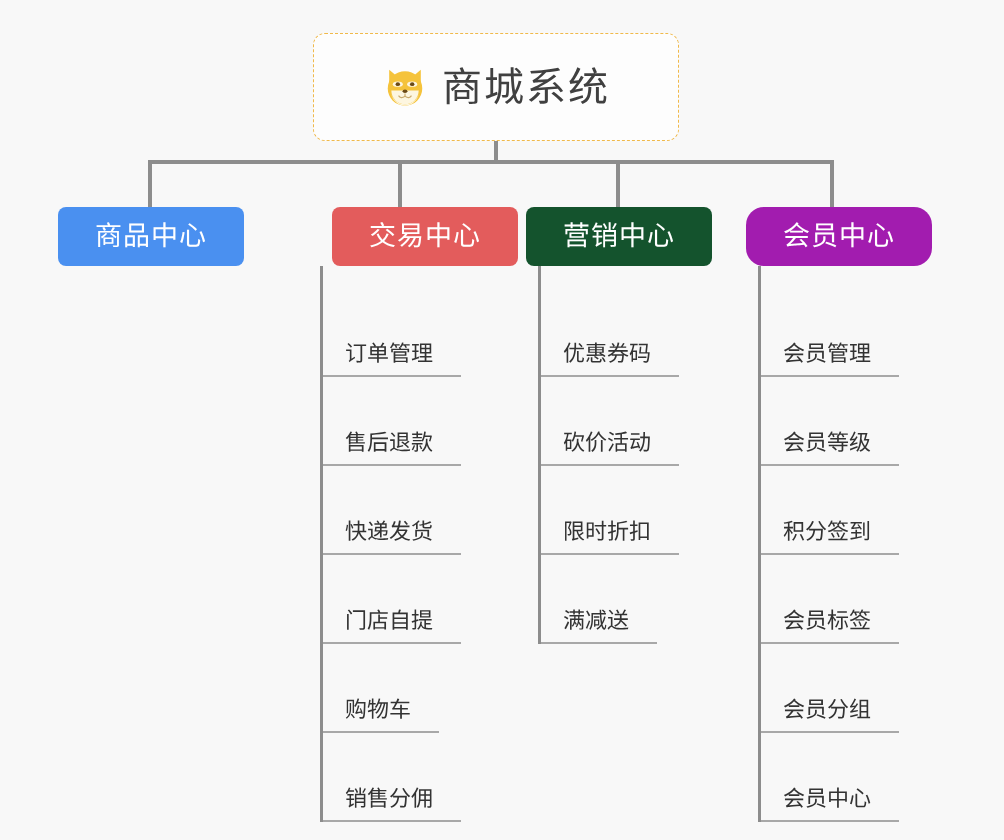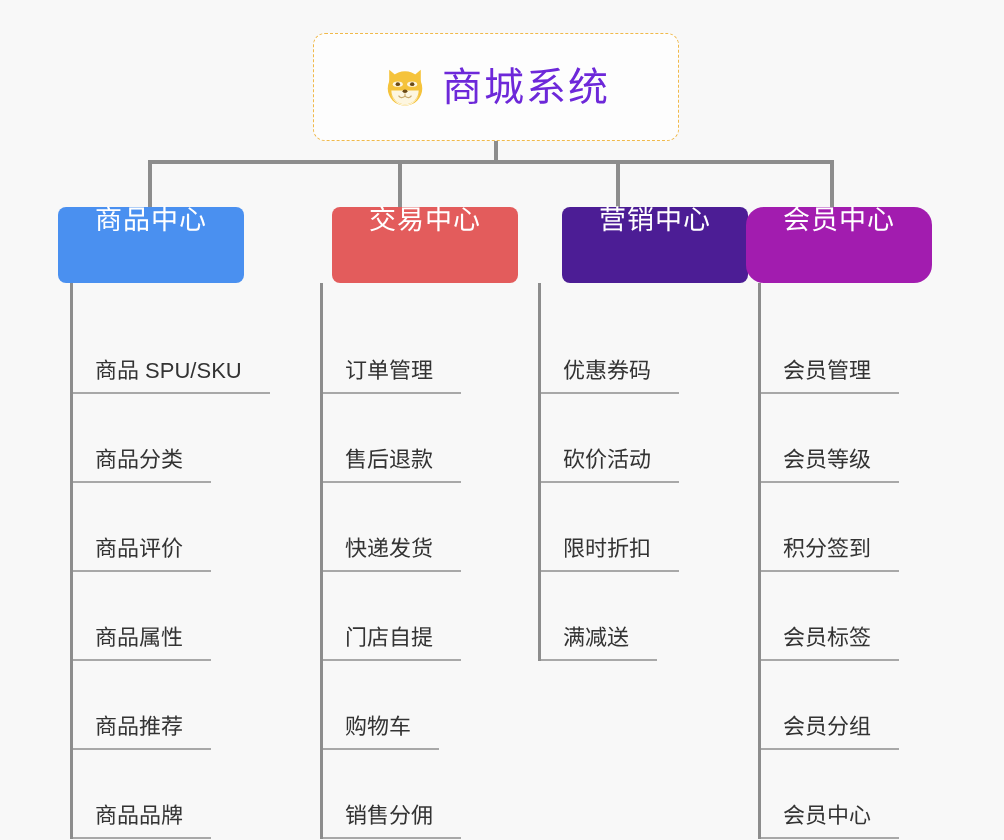--- a/index.html
+++ b/index.html
@@ -40,21 +40,21 @@
   }
   .root-emoji {
     width: 46px;
     height: 46px;
     flex: 0 0 46px;
     position: relative;
     display: block;
   }
   .root-title {
     font-size: 40px;
-    color: #6d28d9;
+    color: #404040;
     letter-spacing: 2px;
     line-height: 1;
     white-space: nowrap;
   }
 
   
   .conn {
     position: absolute;
     background: #8d8d8d;
   }
@@ -85,29 +85,30 @@
     position: absolute;
     top: 207px;
     width: 230px;
   }
   .col-1 { left: 58px; }
   .col-2 { left: 308px; }
   .col-3 { left: 526px; }
   .col-4 { left: 746px; }
 
   .category-node {
-    height: 76px;
+    height: 59px;
     border-radius: 8px;
     display: flex;
+    align-items: center;
     justify-content: center;
     box-sizing: border-box;
   }
   .col-1 .category-node { width: 186px; background: #4a90f0; }
   .col-2 .category-node { width: 186px; background: #e35c5c; margin-left: 24px; }
-  .col-3 .category-node { width: 186px; background: #4c1d95; margin-left: 36px; }
+  .col-3 .category-node { width: 186px; background: #14532d; }
   .col-4 .category-node { width: 186px; background: #a21caf; border-radius: 18px; }
 
   .category-label {
     color: #ffffff;
     font-size: 27px;
     letter-spacing: 1px;
     line-height: 1;
     white-space: nowrap;
   }
 
@@ -171,94 +172,74 @@
   <div class="conn conn-bus"></div>
   <div class="conn conn-drop drop-1"></div>
   <div class="conn conn-drop drop-2"></div>
   <div class="conn conn-drop drop-3"></div>
   <div class="conn conn-drop drop-4"></div>
 
   <div class="column col-1">
     <div class="category-node">
       <span class="category-label">商品中心</span>
     </div>
+  </div>
+
+  <div class="column col-2">
+    <div class="category-node">
+      <span class="category-label">交易中心</span>
+    </div>
     <div class="leaf-list">
       <div class="leaf-item">
-          <span class="leaf-label">商品 SPU/SKU</span>
-        </div>
-      <div class="leaf-item">
-          <span class="leaf-label">商品分类</span>
-        </div>
-      <div class="leaf-item">
-          <span class="leaf-label">商品评价</span>
-        </div>
-      <div class="leaf-item">
-          <span class="leaf-label">商品属性</span>
-        </div>
-      <div class="leaf-item">
-          <span class="leaf-label">商品推荐</span>
-        </div>
-      <div class="leaf-item">
-          <span class="leaf-label">商品品牌</span>
-        </div>
-    </div>
-  </div>
-
-  <div class="column col-2">
-    <div class="category-node">
-      <span class="category-label">交易中心</span>
+          <span class="leaf-label">订单管理</span>
+        </div>
+      <div class="leaf-item">
+          <span class="leaf-label">售后退款</span>
+        </div>
+      <div class="leaf-item">
+          <span class="leaf-label">快递发货</span>
+        </div>
+      <div class="leaf-item">
+          <span class="leaf-label">门店自提</span>
+        </div>
+      <div class="leaf-item">
+          <span class="leaf-label">购物车</span>
+        </div>
+      <div class="leaf-item">
+          <span class="leaf-label">销售分佣</span>
+        </div>
+    </div>
+  </div>
+
+  <div class="column col-3">
+    <div class="category-node">
+      <span class="category-label">营销中心</span>
     </div>
     <div class="leaf-list">
       <div class="leaf-item">
-          <span class="leaf-label">订单管理</span>
-        </div>
-      <div class="leaf-item">
-          <span class="leaf-label">售后退款</span>
-        </div>
-      <div class="leaf-item">
-          <span class="leaf-label">快递发货</span>
-        </div>
-      <div class="leaf-item">
-          <span class="leaf-label">门店自提</span>
-        </div>
-      <div class="leaf-item">
-          <span class="leaf-label">购物车</span>
-        </div>
-      <div class="leaf-item">
-          <span class="leaf-label">销售分佣</span>
-        </div>
-    </div>
-  </div>
-
-  <div class="column col-3">
-    <div class="category-node">
-      <span class="category-label">营销中心</span>
+          <span class="leaf-label">优惠券码</span>
+        </div>
+      <div class="leaf-item">
+          <span class="leaf-label">砍价活动</span>
+        </div>
+      <div class="leaf-item">
+          <span class="leaf-label">限时折扣</span>
+        </div>
+      <div class="leaf-item">
+          <span class="leaf-label">满减送</span>
+        </div>
+    </div>
+  </div>
+
+  <div class="column col-4">
+    <div class="category-node">
+      <span class="category-label">会员中心</span>
     </div>
     <div class="leaf-list">
       <div class="leaf-item">
-          <span class="leaf-label">优惠券码</span>
-        </div>
-      <div class="leaf-item">
-          <span class="leaf-label">砍价活动</span>
-        </div>
-      <div class="leaf-item">
-          <span class="leaf-label">限时折扣</span>
-        </div>
-      <div class="leaf-item">
-          <span class="leaf-label">满减送</span>
-        </div>
-    </div>
-  </div>
-
-  <div class="column col-4">
-    <div class="category-node">
-      <span class="category-label">会员中心</span>
-    </div>
-    <div class="leaf-list">
-      <div class="leaf-item">
           <span class="leaf-label">会员管理</span>
         </div>
       <div class="leaf-item">
           <span class="leaf-label">会员等级</span>
         </div>
       <div class="leaf-item">
           <span class="leaf-label">积分签到</span>
         </div>
       <div class="leaf-item">
           <span class="leaf-label">会员标签</span>

